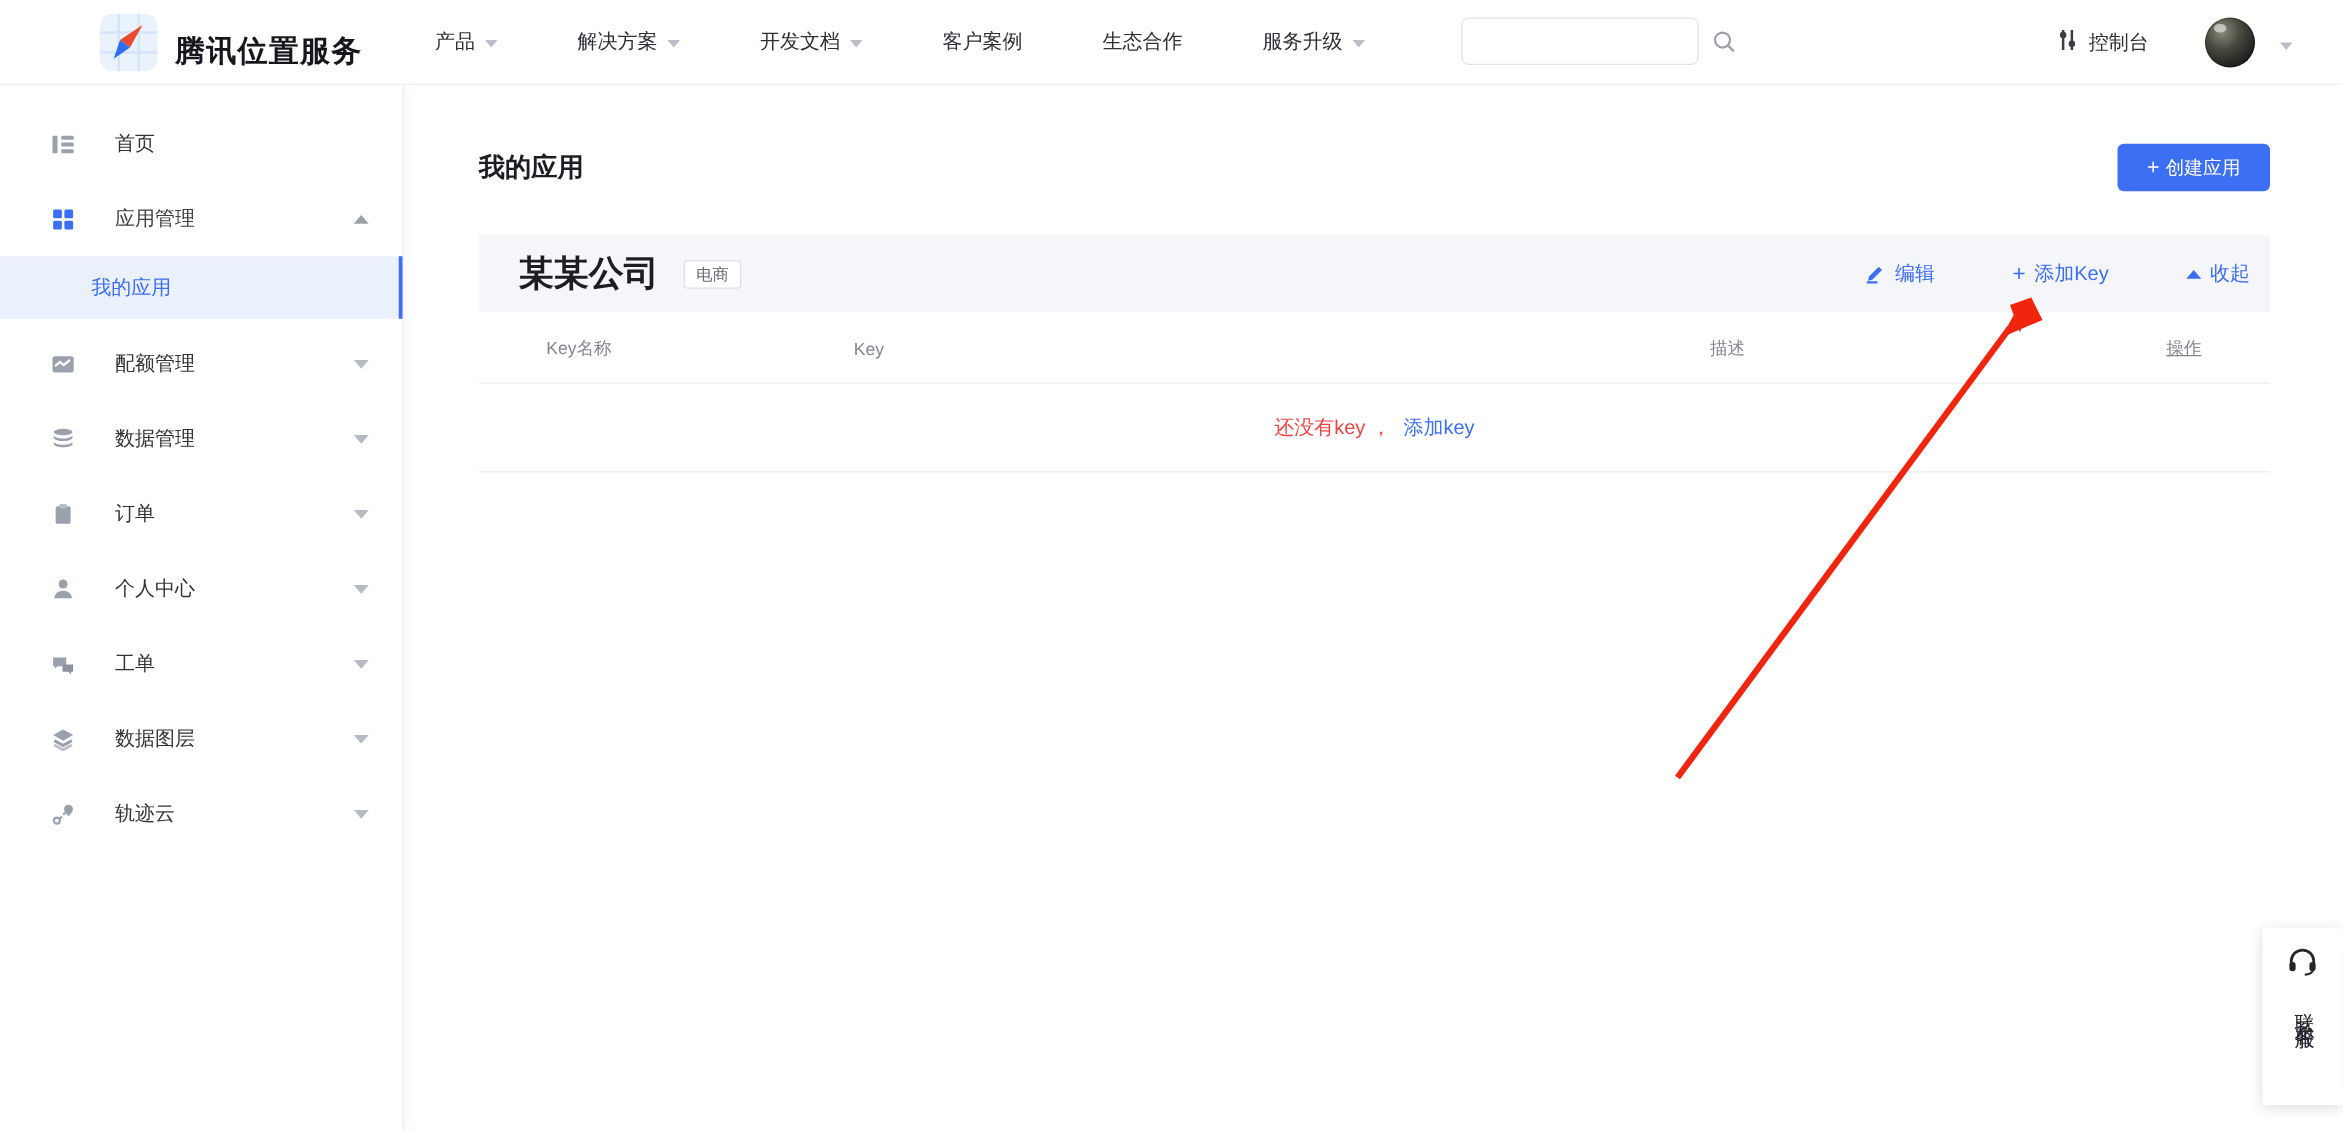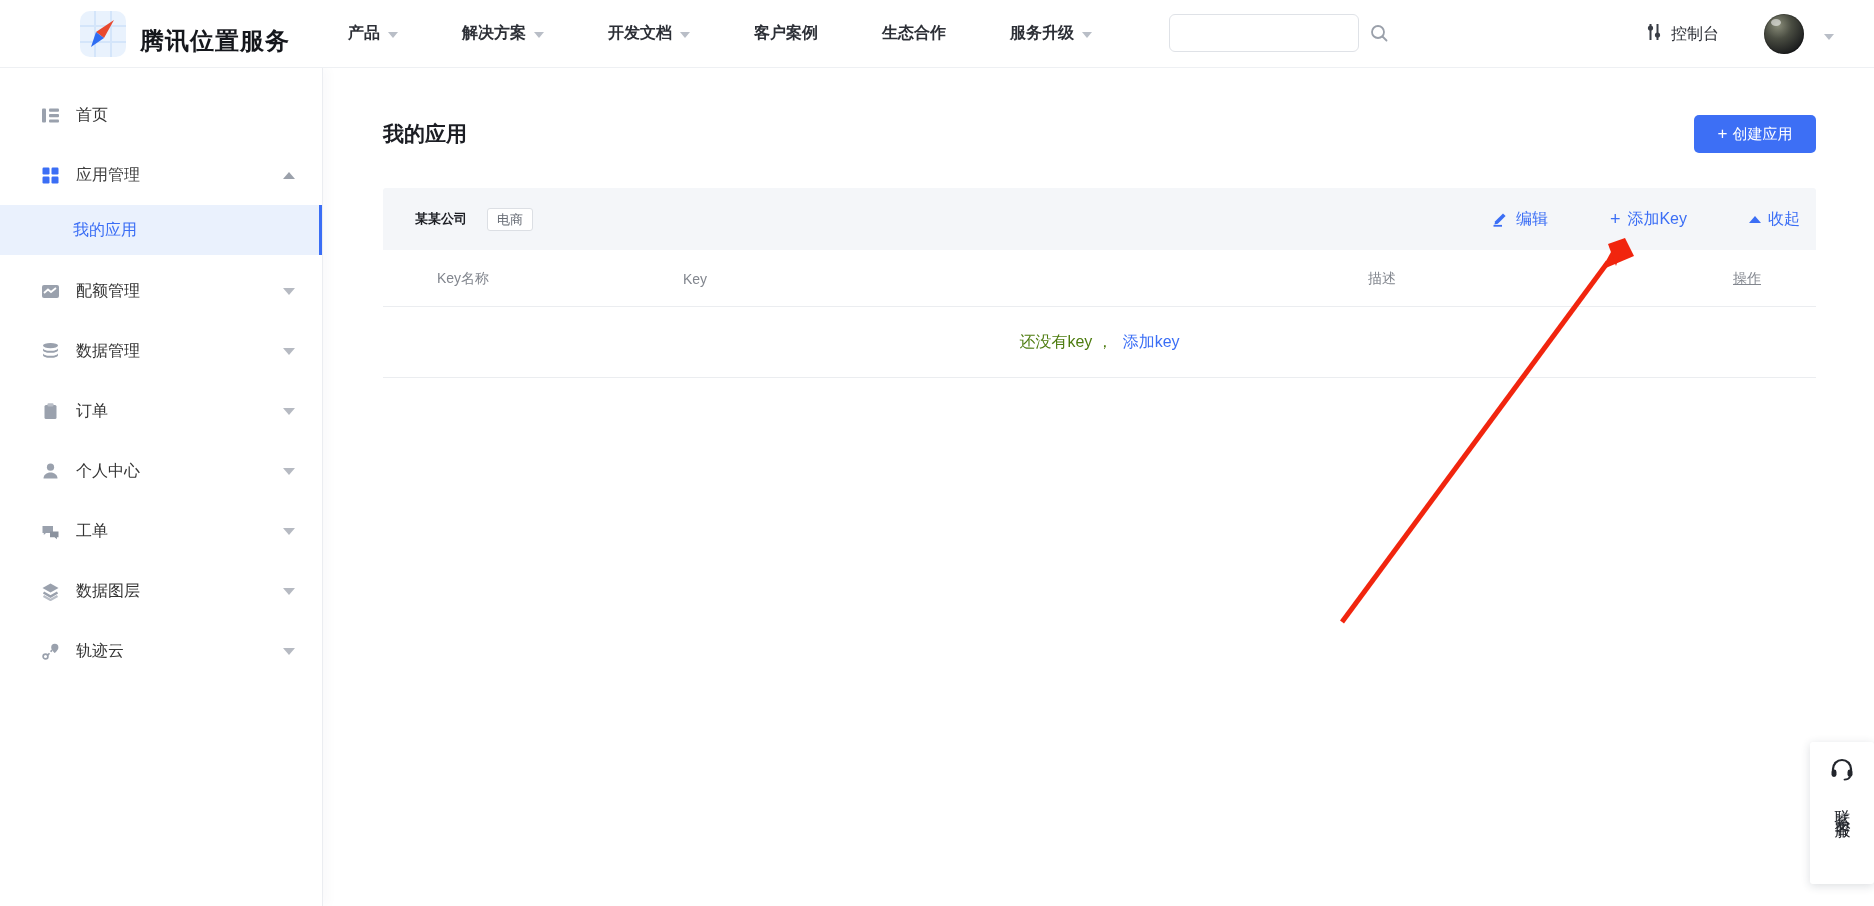--- a/index.html
+++ b/index.html
@@ -16,21 +16,21 @@
   }
   .brand { display:flex; align-items:flex-end; margin-left:60px;padding-left:20px; }
   .logo {
     width:46px; height:46px; border-radius:10px; background:#e9f2fd;
     position:relative; overflow:hidden; flex:0 0 auto;
   }
   .logo .grid-h, .logo .grid-v { position:absolute; background:#d4e5fa; }
   .logo .grid-h { left:0; right:0; height:2px; }
   .logo .grid-v { top:0; bottom:0; width:2px; }
   .brand-title { font-size:24px; font-weight:900; color:#15171c; margin-left:14px; letter-spacing:1px; }
-  .nav { display:flex; align-items:flex-start; margin-left:58px;font-weight:bold; }
+  .nav { display:flex; align-items:flex-start; margin-left:58px; }
   .nav-item { display:flex; align-items:center; font-size:16px; color:#2c2f36; margin-right:64px; cursor:pointer; white-space:nowrap; }
   .caret-down {
     width:0; height:0; border-left:5px solid transparent; border-right:5px solid transparent;
     border-top:6px solid #b9bec7; margin-left:8px; margin-top:2px;
   }
   .searchbox {
     position:absolute; left:1169px; top:14px; width:190px; height:38px;
     border:1px solid #dfe2e7; border-radius:6px; background:#fff;
     display:flex; align-items:center;
   }
@@ -48,21 +48,21 @@
   
   .sidebar {
     position:absolute; top:68px; left:0; width:323px; height:838px; background:#fff;
     border-right:1px solid #ebedf1; box-shadow:6px 0 10px rgba(30,40,70,.025); z-index:10;
     padding-top:17px;
   }
   .side-item {
     height:60px; display:flex; align-items:center; padding-left:40px; position:relative; cursor:pointer;
     font-size:16px; color:#333;
   }
-  .side-item .lbl { margin-left:16px; }
+  .side-item .lbl { margin-left:32px; }
   .side-item.active { color:#404040; }
   .side-sub {
     height:50px; display:flex; align-items:center; padding-left:73px; cursor:pointer;
     font-size:16px; color:#3b6ef5; background:#eaf1fd; position:relative; margin-bottom:6px;
   }
   .side-sub::after { content:""; position:absolute; right:0; top:0; bottom:0; width:3px; background:#3b6ef5; }
   .side-arrow { position:absolute; left:283px; }
   .tri-up-gray { width:0;height:0;border-left:6px solid transparent;border-right:6px solid transparent;border-bottom:7px solid #9ba1ab; }
   .tri-down-gray { width:0;height:0;border-left:6px solid transparent;border-right:6px solid transparent;border-top:7px solid #b6bac2; }
   .sicon { width:20px; height:20px; flex:0 0 auto; display:flex; align-items:center; justify-content:center; }
@@ -74,38 +74,38 @@
     background:#3d6ff5; color:#fff; border:none; border-radius:5px; font-size:15px;
     display:flex; align-items:center; justify-content:center; cursor:pointer;
     font-family:inherit;
   }
   .create-btn .plus { font-size:17px; margin-right:5px; font-weight:400; }
   .card { position:absolute; left:60px; top:120px; width:1433px; }
   .card-header {
     height:62px; background:#f4f6f9; border-radius:3px 3px 0 0;
     display:flex; align-items:center; padding:0 16px 0 32px;
   }
-  .company { font-size:13px; font-weight:bold; color:#1c1e24; }
+  .company { font-size:28px; font-weight:bold; color:#1c1e24; }
   .tag {
     margin-left:20px; font-size:13px; color:#666b74; background:#fff;
     border:1px solid #dcdfe4; border-radius:3px; padding:4px 9px; line-height:1;
   }
   .card-actions { margin-left:auto; display:flex; align-items:center; }
   .action { display:flex; align-items:center; color:#3b6ef5; font-size:16px; cursor:pointer; margin-left:62px; white-space:nowrap; }
   .action .ic { margin-right:7px; display:flex; }
   .action .plus { font-size:18px; margin-right:7px; }
   .tri-up-blue { width:0;height:0;border-left:6px solid transparent;border-right:6px solid transparent;border-bottom:7px solid #3b6ef5; margin-right:7px; }
   .thead { position:relative; height:57px; border-bottom:1px solid #ebedf0; background:#fff;text-align:center; }
   .th { position:absolute; top:0; height:57px; display:flex; align-items:center; font-size:14px; color:#82868e; }
   .th.c0 { left:54px; } .th.c1 { left:300px; } .th.c2 { left:985px; } .th.c3 { left:1350px;text-decoration:underline; }
   .empty-row {
     height:71px; border-bottom:1px solid #ebedf0; display:flex; align-items:center; justify-content:center;
     font-size:16px;
   }
-  .empty-text { color:#4d7c0f; }
+  .empty-text { color:#ef4444; }
   .empty-link { color:#3b6ef5; margin-left:10px; cursor:pointer; }
   
   .contact {
     position:absolute; left:1810px; top:742px; width:64px; height:142px; background:#fff;
     box-shadow:0 2px 10px rgba(40,50,70,.16); border-radius:3px; z-index:30;
     display:flex; flex-direction:column; align-items:center; padding-top:14px; cursor:pointer;
   }
   .contact-label {
     margin-top:10px; writing-mode:vertical-rl; text-orientation:upright;
     font-size:16px; color:#23262c; letter-spacing:5px;

